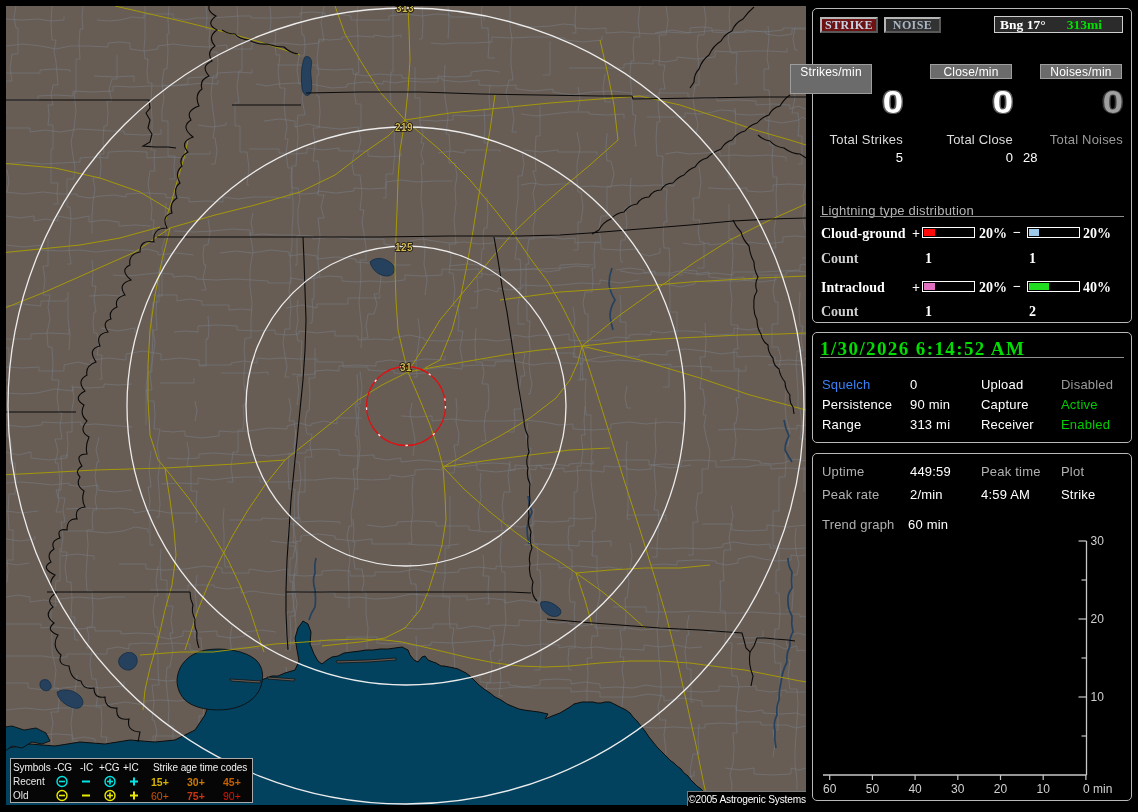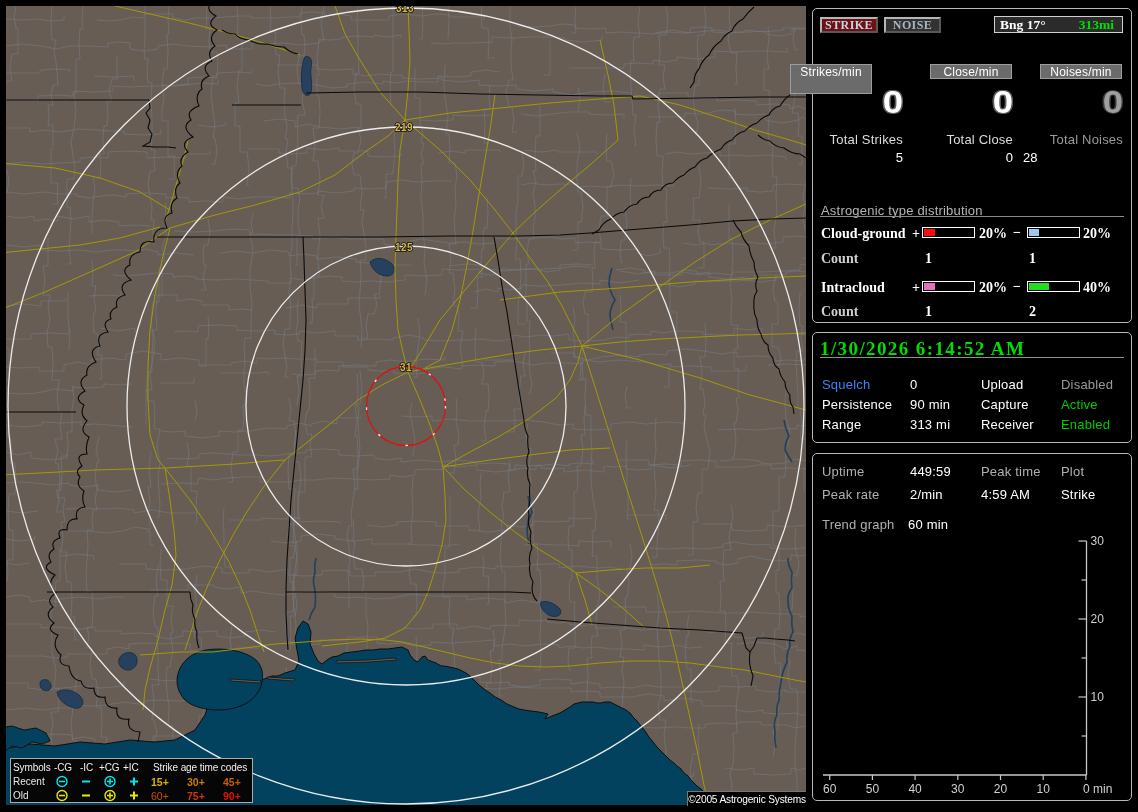--- a/index.html
+++ b/index.html
@@ -76,41 +76,41 @@
     <line x1="97" y1="37.5" x2="103" y2="37.5" stroke="#e8e800" stroke-width="1.6"></line>
     <line x1="100" y1="34.5" x2="100" y2="40.5" stroke="#e8e800" stroke-width="1.6"></line>
     <line x1="120" y1="37.5" x2="128" y2="37.5" stroke="#e8e800" stroke-width="2"></line>
     <line x1="124" y1="33.5" x2="124" y2="41.5" stroke="#e8e800" stroke-width="2"></line>
   </svg>
 <div style="position:absolute;left:151px;top:776px;font-size:10.5px;font-weight:bold;color:#d8b400">15+</div>
 <div style="position:absolute;left:187px;top:776px;font-size:10.5px;font-weight:bold;color:#cc7a00">30+</div>
 <div style="position:absolute;left:223px;top:776px;font-size:10.5px;font-weight:bold;color:#c66100">45+</div>
 <div style="position:absolute;left:151px;top:790px;font-size:10.5px;font-weight:normal;color:#cc5200">60+</div>
 <div style="position:absolute;left:187px;top:790px;font-size:10.5px;font-weight:bold;color:#cc3512">75+</div>
-<div style="position:absolute;left:223px;top:790px;font-size:10.5px;font-weight:bold;color:#dd1404">90+</div>
+<div style="position:absolute;left:223px;top:790px;font-size:10.5px;font-weight:normal;color:#dd1404">90+</div>
 <div style="position:absolute;left:687px;top:791px;width:119px;height:15px;background:#000;border-left:1px solid #777;border-top:1px solid #777;color:#fff;font-size:10.2px;letter-spacing:-0.2px;text-align:center;line-height:15px;white-space:nowrap;overflow:hidden">©2005 Astrogenic Systems</div>
 <div class="panel" style="left:812px;top:8px;width:320px;height:315px"></div>
 <div class="panel" style="left:812px;top:332px;width:320px;height:111px"></div>
 <div class="panel" style="left:812px;top:453px;width:320px;height:348px"></div>
 <div class="serb" style="position:absolute;left:820px;top:17px;width:58px;height:16px;background:#6d1212;border-top:2px solid #b5b5b5;border-left:2px solid #b5b5b5;border-bottom:2px solid #585858;border-right:2px solid #585858;text-align:center;font-size:12px;line-height:12px;color:#c7d3e2;letter-spacing:.4px">STRIKE</div>
 <div class="serb" style="position:absolute;left:884px;top:17px;width:57px;height:16px;background:#323232;border-top:2px solid #b5b5b5;border-left:2px solid #b5b5b5;border-bottom:2px solid #585858;border-right:2px solid #585858;text-align:center;font-size:12px;line-height:12px;color:#aab6c4;letter-spacing:.4px">NOISE</div>
-<div class="serb" style="position:absolute;left:994px;top:16px;width:129px;height:17px;background:#2b2b2b;border:1px solid #cfcfcf;font-size:13.5px;line-height:15px"><span style="color:#fff;padding-left:5px">Bng 17°</span><span style="color:#00e100;float:right;padding-right:8px">313mi</span></div>
+<div class="serb" style="position:absolute;left:994px;top:16px;width:129px;height:17px;background:#2b2b2b;border:1px solid #cfcfcf;font-size:13.5px;line-height:15px"><span style="color:#fff;padding-left:5px">Bng 17°</span><span style="color:#00e100;float:right;padding-right:20px">313mi</span></div>
 <div class="gbtn" style="left:790px;top:64px;width:82px;height:30px;line-height:14px">Strikes/min</div>
 <div class="gbtn" style="left:930px;top:64px;width:82px;height:15px;line-height:14px">Close/min</div>
 <div class="gbtn" style="left:1040px;top:64px;width:82px;height:15px;line-height:14px">Noises/min</div>
 <div class="zero" style="left:843px;top:85px;color:#fff;transform:scaleX(1.18);transform-origin:100% 50%">0</div>
 <div class="zero" style="left:953px;top:85px;color:#fff;transform:scaleX(1.18);transform-origin:100% 50%">0</div>
 <div class="zero" style="left:1063px;top:85px;color:#9f9f9f;transform:scaleX(1.18);transform-origin:100% 50%;text-shadow:1.3px 0 #3c3c3c,-1.3px 0 #3c3c3c,0 1.3px #3c3c3c,0 -1.3px #3c3c3c">0</div>
 <div style="position:absolute;left:803px;top:132px;width:100px;text-align:right;font-size:13px;letter-spacing:.2px;color:#dcdcdc">Total Strikes</div>
 <div style="position:absolute;left:913px;top:132px;width:100px;text-align:right;font-size:13px;letter-spacing:.2px;color:#dcdcdc">Total Close</div>
 <div style="position:absolute;left:1023px;top:132px;width:100px;text-align:right;font-size:13px;letter-spacing:.2px;color:#9a9a9a">Total Noises</div>
 <div style="position:absolute;left:803px;top:150px;width:100px;text-align:right;font-size:13px;color:#fff">5</div>
 <div style="position:absolute;left:913px;top:150px;width:100px;text-align:right;font-size:13px;color:#fff">0</div>
 <div style="position:absolute;left:1023px;top:150px;width:100px;font-size:13px;color:#fff">28</div>
-<div style="position:absolute;left:821px;top:203px;font-size:13px;letter-spacing:.2px;color:#b5b5b5">Astrogenic type distribution</div>
+<div style="position:absolute;left:821px;top:203px;font-size:13px;letter-spacing:.2px;color:#b5b5b5">Lightning type distribution</div>
 <div style="position:absolute;left:820px;top:216px;width:304px;border-top:1px solid #8c8c8c"></div>
 <div class="serb" style="position:absolute;left:821px;top:226px;font-size:14px;color:#fff">Cloud-ground</div>
 <div class="serb" style="position:absolute;left:912px;top:226px;font-size:14px;color:#fff">+</div>
 <div style="position:absolute;left:922px;top:227px;width:53px;height:11px;border:1px solid #fff;background:#000">
     <div style="position:absolute;left:1px;top:1px;bottom:1px;width:11px;background:#ff0a0a"></div>
   </div>
 <div class="serb" style="position:absolute;left:979px;top:226px;font-size:14px;color:#fff">20%</div>
 <div class="serb" style="position:absolute;left:1013px;top:225px;font-size:14px;color:#fff">−</div>
 <div style="position:absolute;left:1027px;top:227px;width:53px;height:11px;border:1px solid #fff;background:#000">
     <div style="position:absolute;left:1px;top:1px;bottom:1px;width:10px;background:#9cc8ea"></div>

